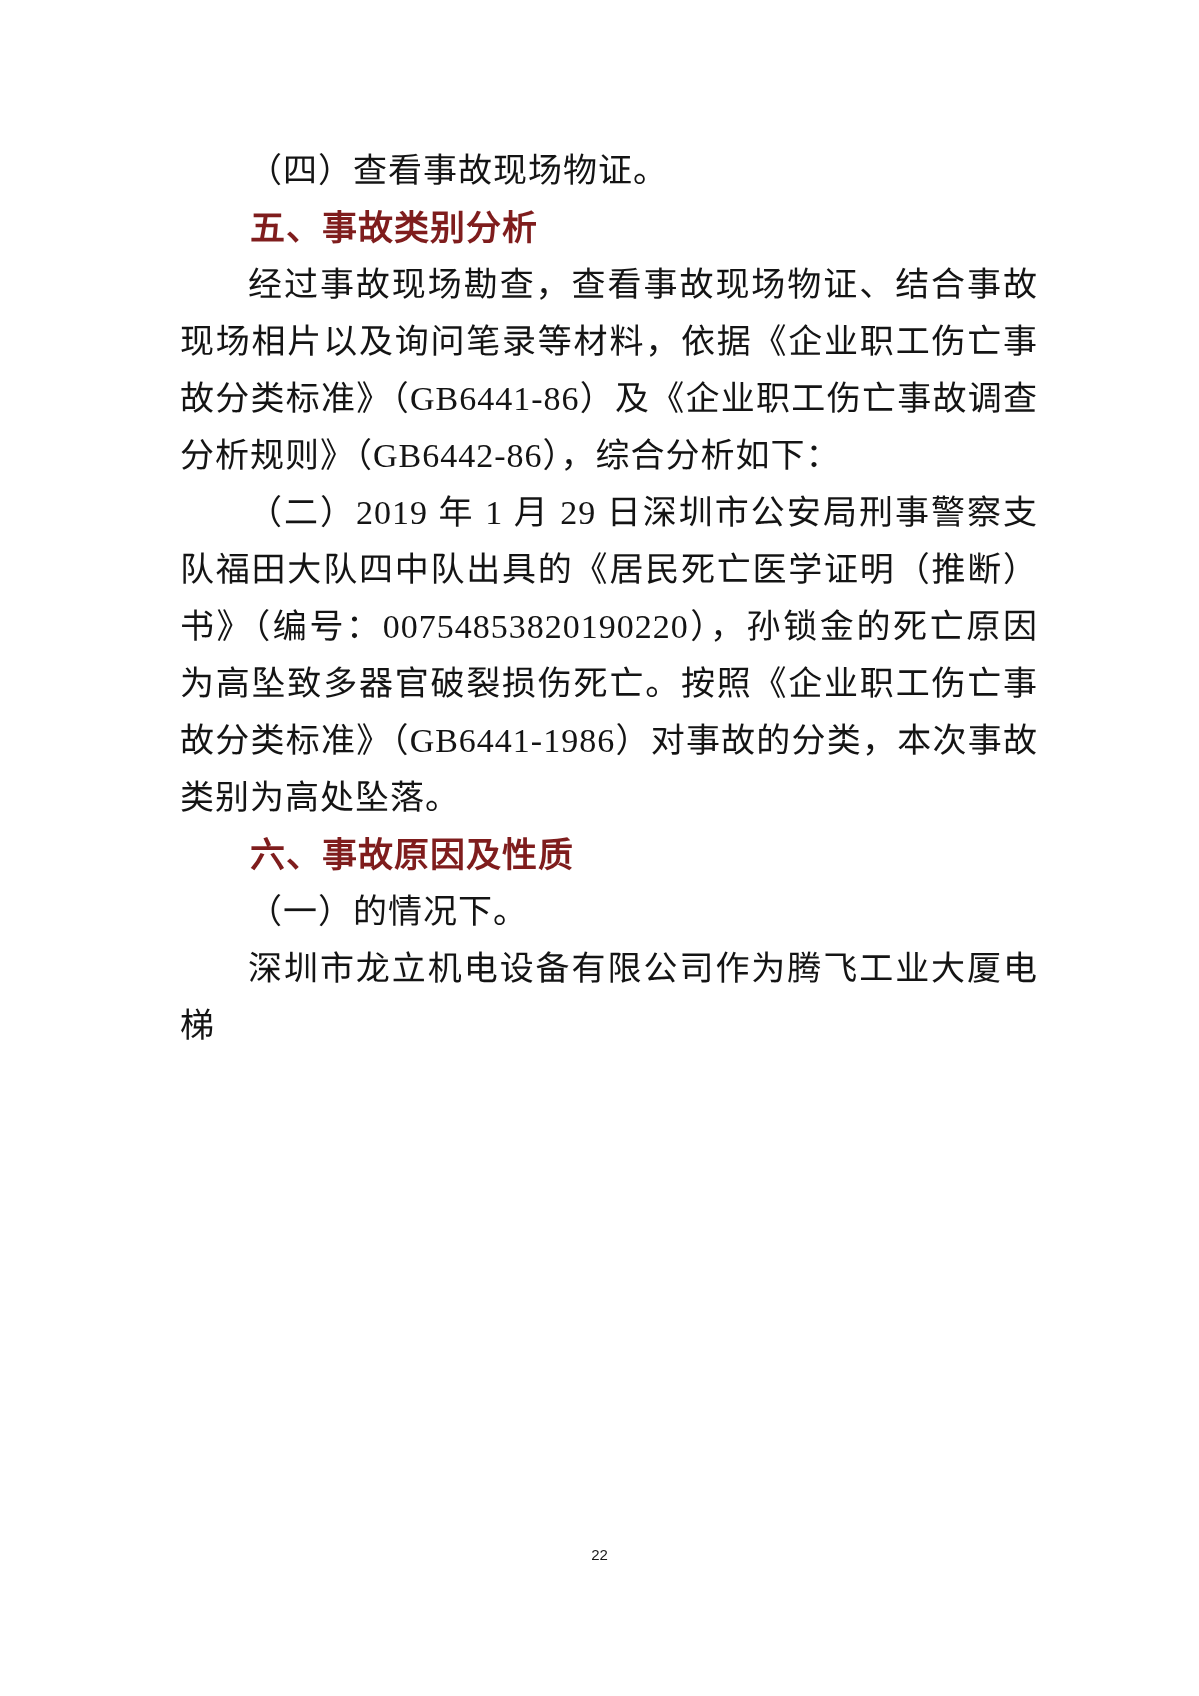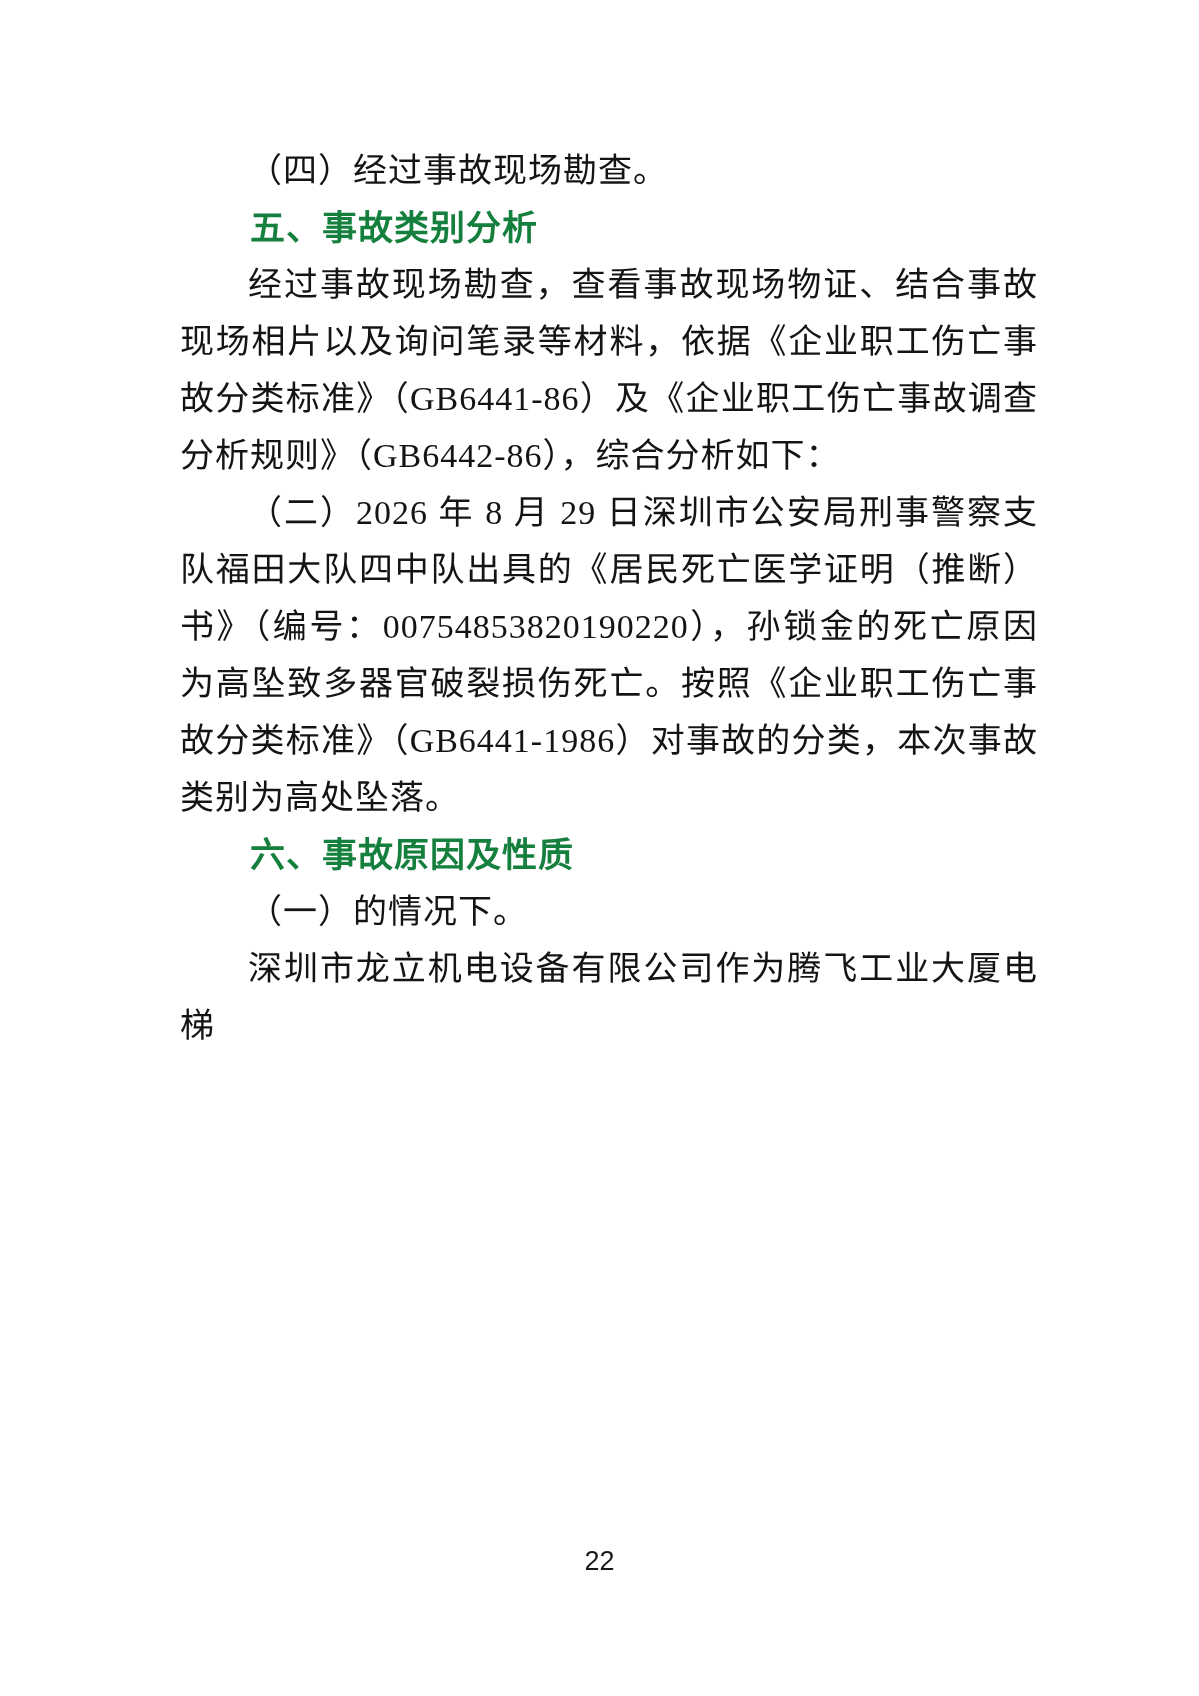--- a/index.html
+++ b/index.html
@@ -32,46 +32,46 @@
     text-indent: 2em;
     letter-spacing: 1px;
     word-break: break-all;
   }
   .heading {
     margin: 0;
     font-family: "Liberation Sans", "DejaVu Sans", sans-serif;
     font-weight: bold;
     font-size: 35px;
     line-height: 57px;
-    color: #15803d;
+    color: #7f1d1d;
     text-indent: 2em;
     letter-spacing: 1px;
   }
   .footer {
     position: absolute;
     left: 0;
     top: 1546px;
     width: 1199px;
     text-align: center;
   }
   .page-number {
     font-family: "Liberation Sans", "DejaVu Sans", sans-serif;
-    font-size: 27px;
+    font-size: 15px;
     color: #1a1a1a;
   }
 </style>
 </head>
 <body>
 
 <div class="page">
   <div class="content">
-    <p class="para">（四）经过事故现场勘查。</p>
+    <p class="para">（四）查看事故现场物证。</p>
     <h2 class="heading">五、事故类别分析</h2>
     <p class="para">经过事故现场勘查，查看事故现场物证、结合事故现场相片以及询问笔录等材料，依据《企业职工伤亡事故分类标准》（GB6441-86）及《企业职工伤亡事故调查分析规则》（GB6442-86），综合分析如下：</p>
-    <p class="para">（二）2026 年 8 月 29 日深圳市公安局刑事警察支队福田大队四中队出具的《居民死亡医学证明（推断）书》（编号：00754853820190220），孙锁金的死亡原因为高坠致多器官破裂损伤死亡。按照《企业职工伤亡事故分类标准》（GB6441-1986）对事故的分类，本次事故类别为高处坠落。</p>
+    <p class="para">（二）2019 年 1 月 29 日深圳市公安局刑事警察支队福田大队四中队出具的《居民死亡医学证明（推断）书》（编号：00754853820190220），孙锁金的死亡原因为高坠致多器官破裂损伤死亡。按照《企业职工伤亡事故分类标准》（GB6441-1986）对事故的分类，本次事故类别为高处坠落。</p>
     <h2 class="heading">六、事故原因及性质</h2>
     <p class="para">（一）的情况下。</p>
     <p class="para">深圳市龙立机电设备有限公司作为腾飞工业大厦电梯</p>
   </div>
 
   <div class="footer">
     <span class="page-number">22</span>
   </div>
 </div>
 

